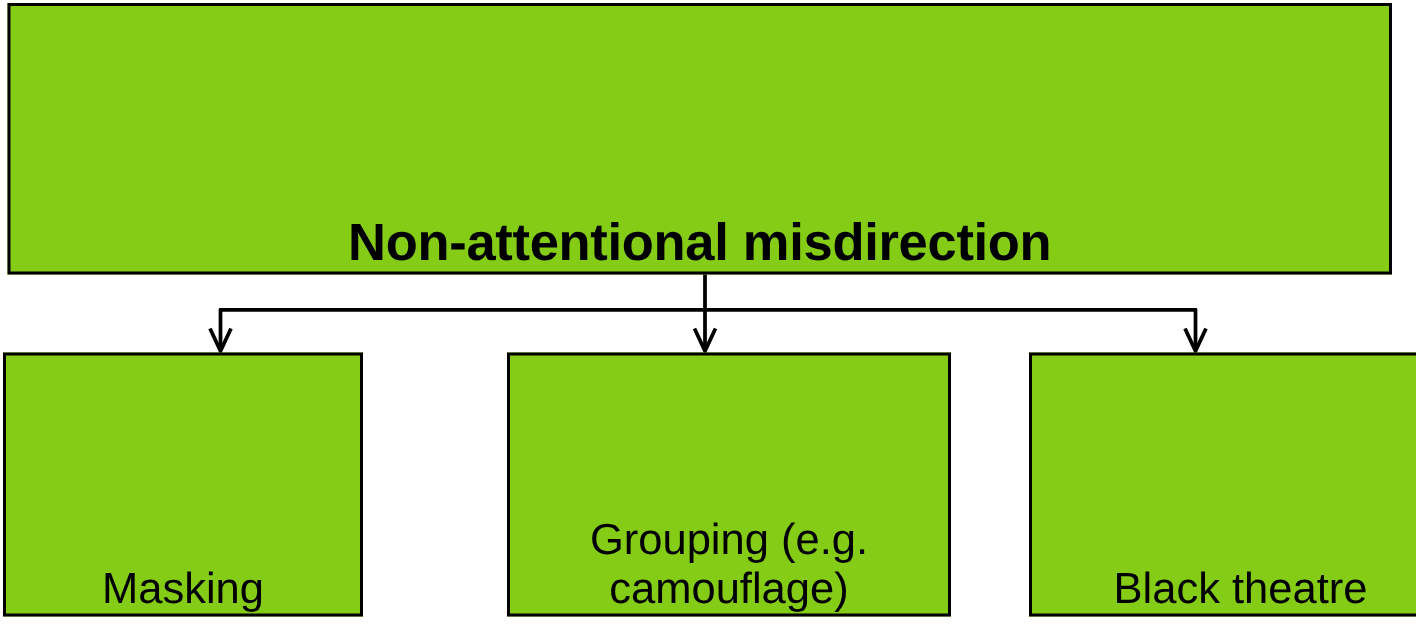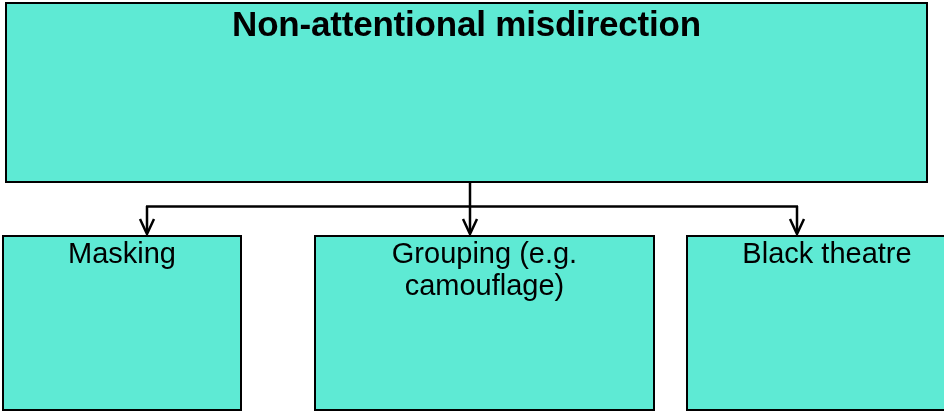--- a/index.html
+++ b/index.html
@@ -16,23 +16,23 @@
     position: relative;
     width: 944px;
     height: 417px;
     background: #ffffff;
     overflow: hidden;
   }
   .node-box {
     position: absolute;
     box-sizing: border-box;
     border: 2.5px solid #000000;
-    background: #5eead4;
+    background: #84cc16;
     display: flex;
-    align-items: flex-start;
+    align-items: flex-end;
     justify-content: center;
     text-align: center;
   }
   .node-label {
     display: block;
     line-height: 1.12;
     white-space: pre-line;
   }
   
   #root-node {
@@ -49,21 +49,21 @@
   
   .child-node {
     top: 235px;
     height: 176px;
   }
   .child-node .node-label {
     font-size: 29px;
     font-weight: normal;
   }
   #child-node-0 { left: 2px;   width: 240px; }
-  #child-node-1 { left: 314px; width: 341px; }
+  #child-node-1 { left: 338px; width: 296px; }
   #child-node-2 { left: 650px; width: 282px; margin-left: 36px; }
 
   #connector-layer {
     position: absolute;
     left: 0;
     top: 0;
     width: 944px;
     height: 417px;
     pointer-events: none;
   }

